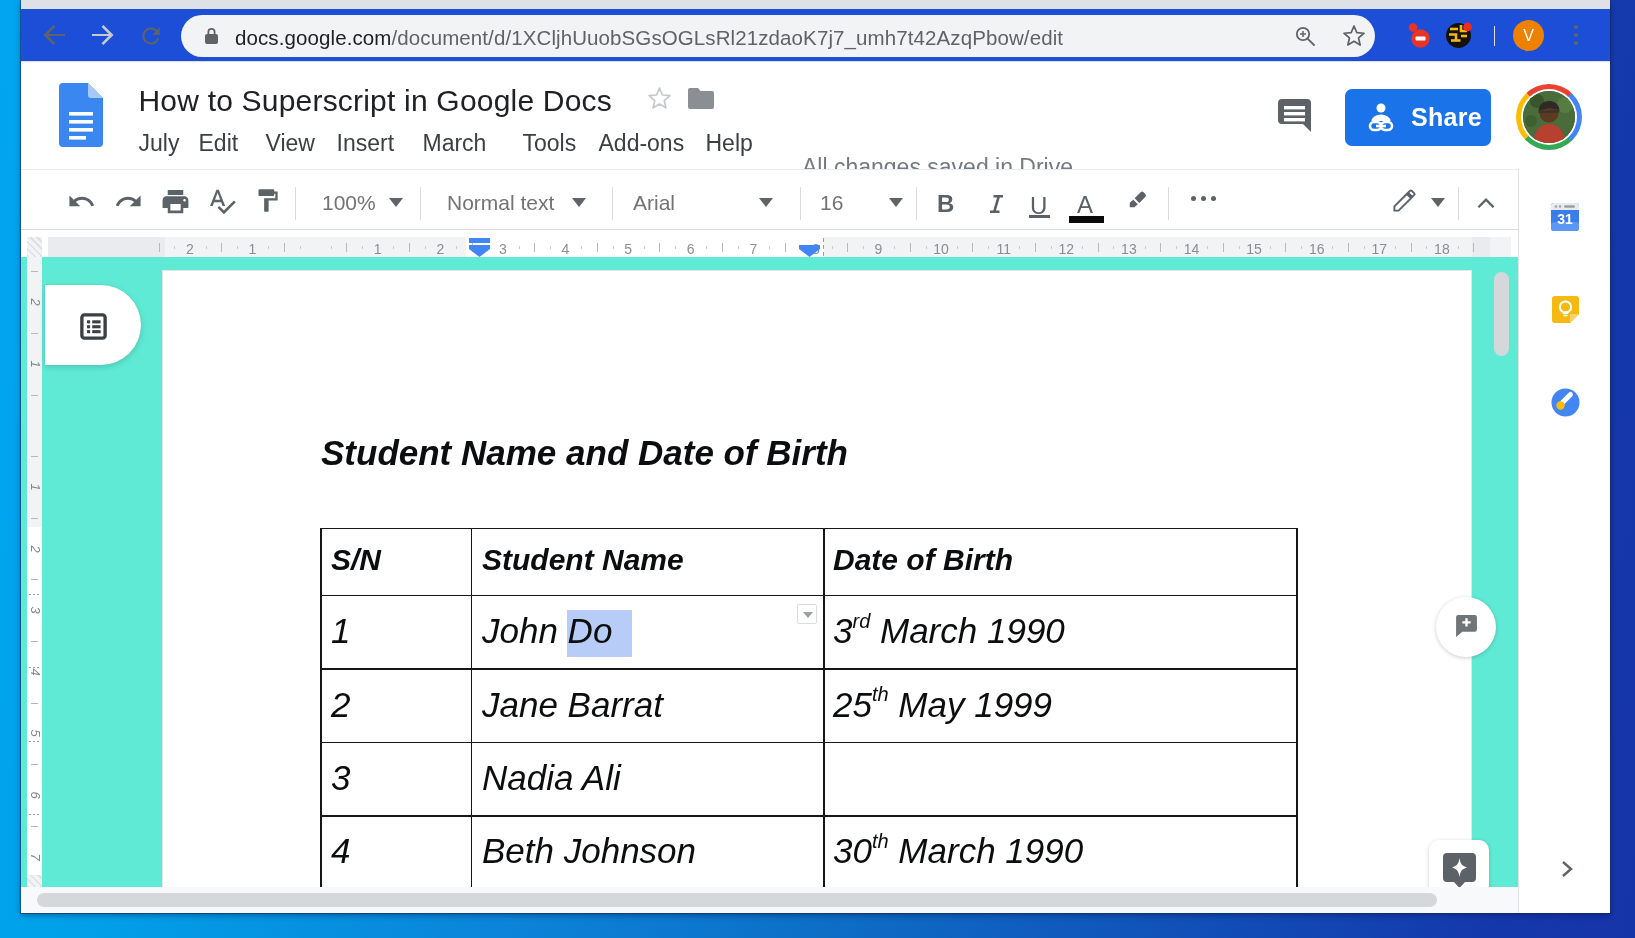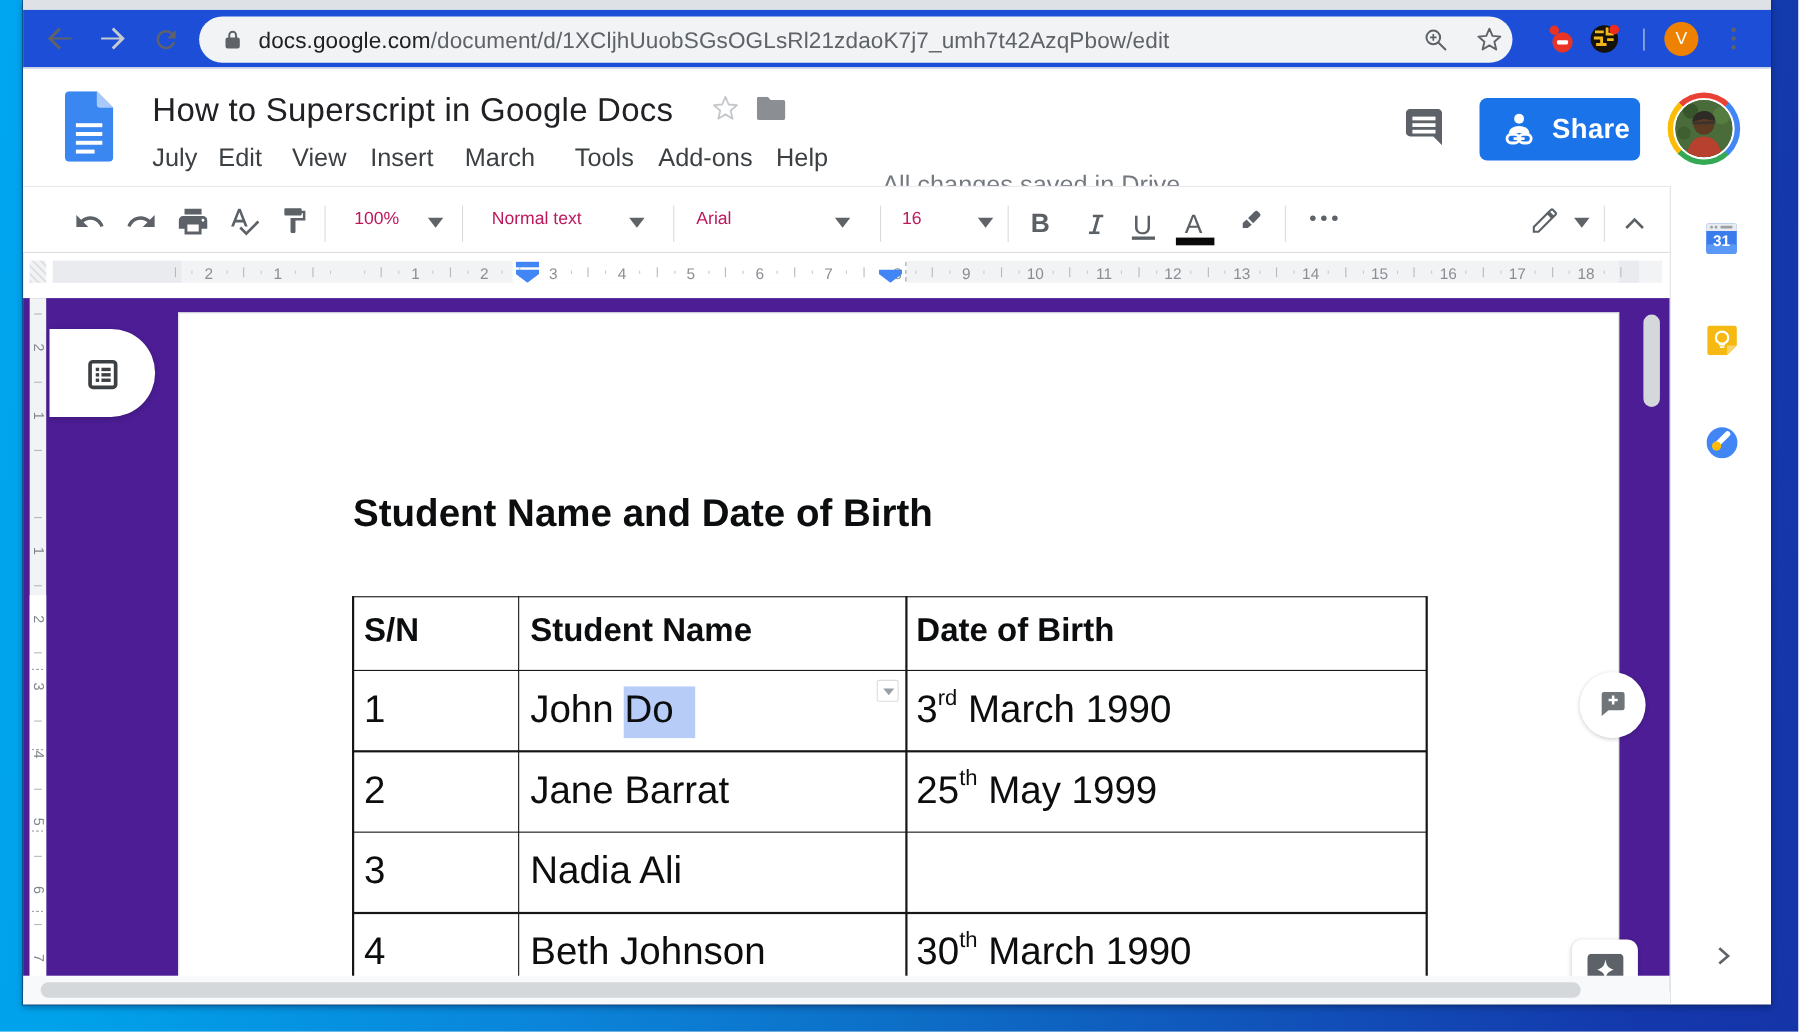--- a/index.html
+++ b/index.html
@@ -20,29 +20,29 @@
   
   .dhead { position:absolute; left:0; top:63px; width:100%; height:106px; background:#fff; }
   .dtitle { position:absolute; left:117.5px; top:20.5px; font-size:30px; color:#202124; letter-spacing:0.2px; }
   .dmenu { position:absolute; top:66.8px; font-size:23px; color:#3c4043; }
   .saved { position:absolute; left:781px; top:66.8px; font-size:23px; color:#757a80; text-decoration:underline;margin-top:24px; }
   .sharebtn { position:absolute; left:1324px; top:26px; width:146px; height:57px; border-radius:7px; background:#1a73e8; color:#fff; }
   .sharebtn span { position:absolute; left:66px; top:14px; font-size:25px; font-weight:bold; letter-spacing:0.3px; }
   
   .dtool { position:absolute; left:0; top:169px; width:1497px; height:61px; background:#fff; border-top:1px solid #e8eaed; border-bottom:1px solid #dadce0; }
   .tsep { position:absolute; top:17px; width:1px; height:33px; background:#d8dbdf; }
-  .ttext { position:absolute; font-size:16px; color:#be185d; top:21px; }
+  .ttext { position:absolute; font-size:21px; color:#737373; top:21px; }
   .tarrow { position:absolute; top:28px; width:0; height:0; border-left:7.5px solid transparent; border-right:7.5px solid transparent; border-top:9px solid #5f6368; }
   
   .hruler { position:absolute; left:27px; top:237px; width:1463px; height:20px; background:#f1f3f4; }
   .rnum { position:absolute; top:4px; font-size:14px; color:#8a8e92; transform:translateX(-50%); }
   .rtick { position:absolute; top:6px; width:1px; height:9px; background:#b7babd; }
   .rdot { position:absolute; top:9px; width:1px; height:3px; background:#c8cbce; }
   
-  .docarea { position:absolute; left:0; top:271px; width:1497px; height:630px; background:#4c1d95; overflow:hidden; }
+  .docarea { position:absolute; left:0; top:257px; width:1497px; height:630px; background:#5eead4; overflow:hidden;font-style:italic; }
   .vruler { position:absolute; left:6px; top:0; width:15px; height:630px; background:#f1f3f4; }
   .page { position:absolute; left:141px; top:13px; width:1310px; height:617px; background:#fff; border:1px solid #e3e5e8; border-bottom:none; }
   
   .sidebar { position:absolute; left:1497px; top:169px; width:92px; height:744px; background:#fff; border-left:1px solid #e0e2e5; }
   .hscroll { position:absolute; left:0; top:887px; width:1497px; height:26px; background:#f8f9fa; }
   .hthumb { position:absolute; left:16px; top:6px; width:1400px; height:14px; border-radius:7px; background:#d5d8db; }
   .tline-h { position:absolute; height:1.6px; background:#151617; }
   .tline-v { position:absolute; width:1.6px; background:#151617; }
   .ct { position:absolute; font-size:35px; color:#0c0d0e; line-height:35px; white-space:nowrap; }
   .ct.b { font-weight:bold; font-size:30px; line-height:30px; }

